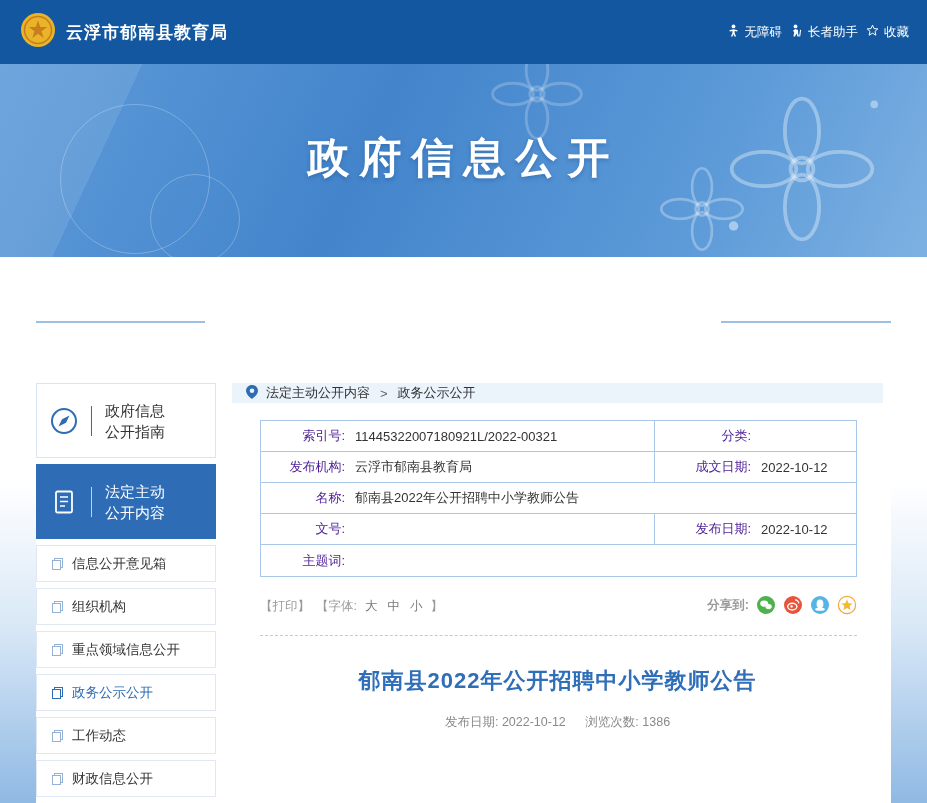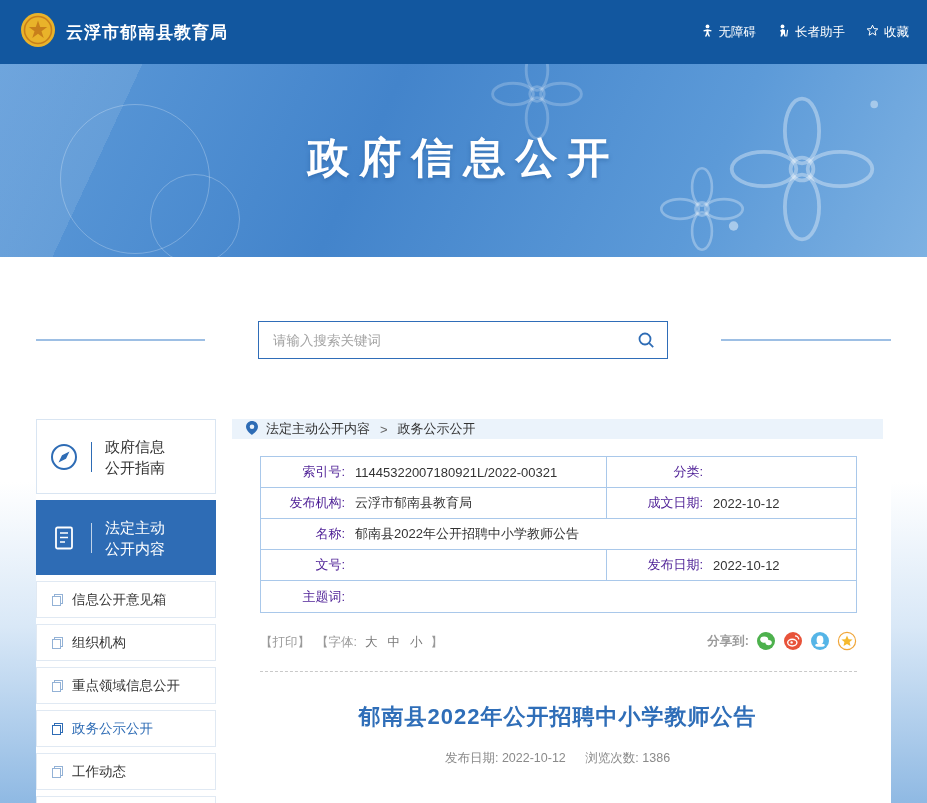--- a/index.html
+++ b/index.html
@@ -10,21 +10,21 @@
   }
 
   
   .topbar {
     height: 64px; background: #12579f;
     display: flex; align-items: center; justify-content: space-between;
     padding: 0 18px 0 20px;
   }
   .brand { display: flex; align-items: center; gap: 10px; }
   .site-title { color: #fff; font-size: 17px; font-weight: bold; letter-spacing: 1px; }
-  .top-links { display: flex; align-items: center; gap: 21px; }
+  .top-links { display: flex; align-items: center; gap: 8px; }
   .top-link { display: flex; align-items: center; gap: 5px; color: #fff; font-size: 12.5px; text-decoration: none; cursor: pointer; }
 
   
   .banner {
     position: relative; height: 193px; overflow: hidden;
     background: linear-gradient(115deg, #5e9bd9 0%, #4384cb 40%, #5c9ad8 75%, #7db1e2 100%);
   }
   .banner::before {
     content: ""; position: absolute; inset: 0;
     background: linear-gradient(115deg, rgba(255,255,255,0.10) 0 14%, rgba(255,255,255,0) 14% 100%);
@@ -98,21 +98,21 @@
   }
   .crumb { cursor: pointer; }
   .crumb-sep { color: #666; margin: 0 2px; }
 
   
   .meta-table { margin: 17px 26px 0 28px; border: 1px solid #a9c8ea; }
   .t-row { display: flex; border-bottom: 1px solid #a9c8ea; min-height: 31px; align-items: stretch; }
   .t-row:last-child { border-bottom: none; }
   .t-cell { display: flex; align-items: center; padding: 5px 0; font-size: 13px; color: #333; }
   .t-cell.c-left { flex: 0 0 58%; }
-  .t-cell.c-right { flex: 1; border-left: 1px solid #a9c8ea; }
+  .t-cell.c-right { flex: 1; border-left: 1px solid #a9c8ea; margin-left: 48px; }
   .t-cell.c-full { flex: 1; }
   .t-label { display: inline-block; width: 84px; text-align: right; flex: 0 0 84px; color: #4c1d95; }
   .c-right .t-label { width: 96px; flex: 0 0 96px; }
   .t-value { margin-left: 10px; }
 
   
   .toolbar {
     margin: 18px 26px 0 28px; display: flex; align-items: flex-end; justify-content: space-between;
     font-size: 12.5px; color: #9a9a9a;
   }
@@ -209,29 +209,20 @@
       <circle cx="50" cy="50" r="6"></circle>
     </g>
   </svg>
   <h1 class="banner-title">政府信息公开</h1>
 </section>
 
 <div class="card">
 
   <div class="search-row">
     <span class="hr-line hr-left"></span>
-    <div class="search-box">
-      <input type="text" placeholder="请输入搜索关键词" style="">
-      <span class="search-btn">
-        <svg width="18" height="18" viewBox="0 0 18 18">
-          <circle cx="8" cy="8" r="5.5" fill="none" stroke="#2e6cb5" stroke-width="1.8"></circle>
-          <path d="M12.2 12.2 L16.2 16.2" stroke="#2e6cb5" stroke-width="1.8"></path>
-        </svg>
-      </span>
-    </div>
     <span class="hr-line hr-right"></span>
   </div>
 
   <div class="main">
 
     <aside class="sidebar">
       <div class="side-block">
         <span class="blk-icon">
           <svg width="30" height="30" viewBox="0 0 30 30">
             <circle cx="15" cy="15" r="12" fill="none" stroke="#2e6cb5" stroke-width="2"></circle>

